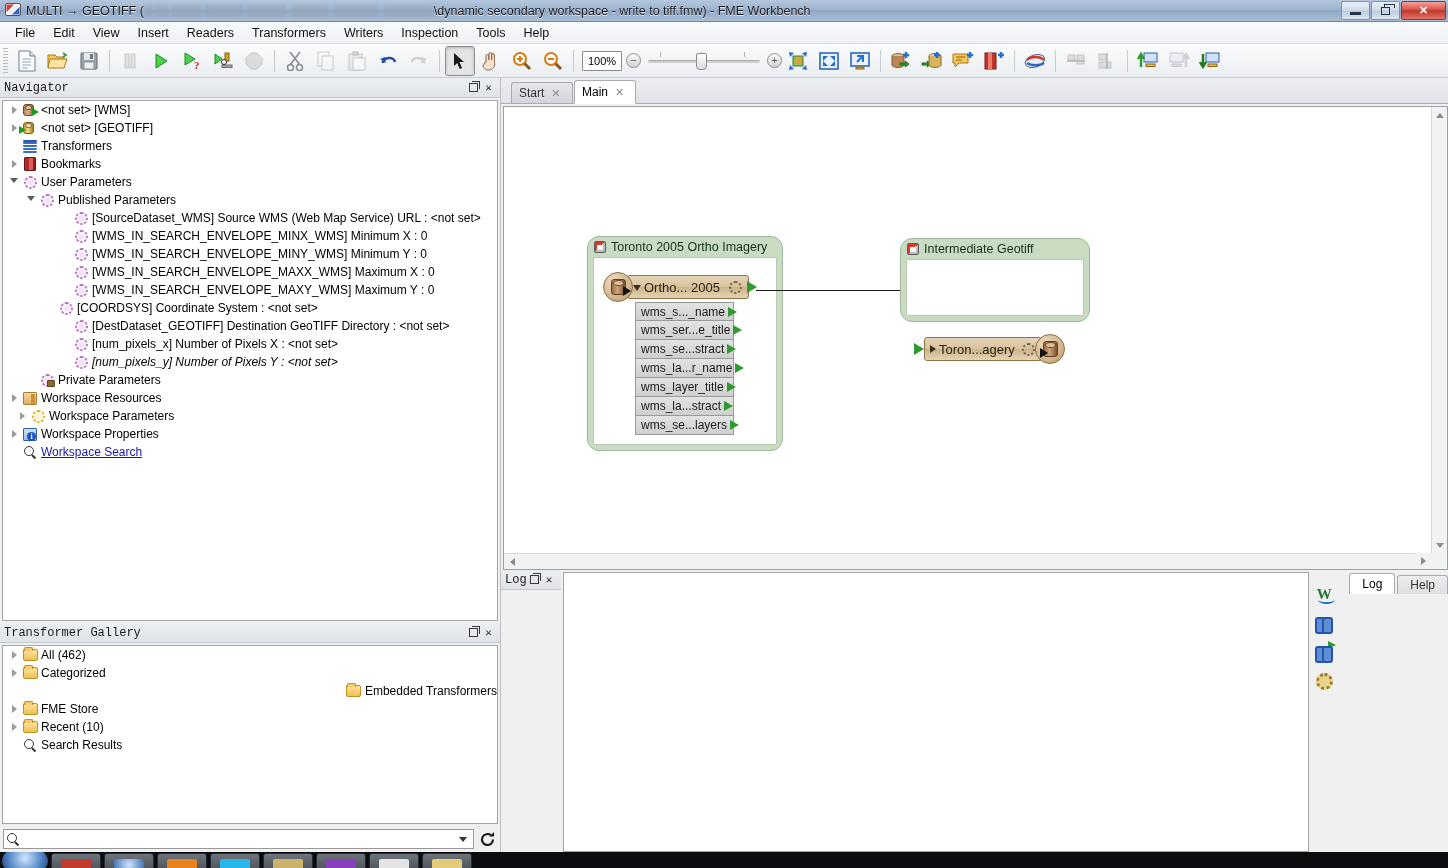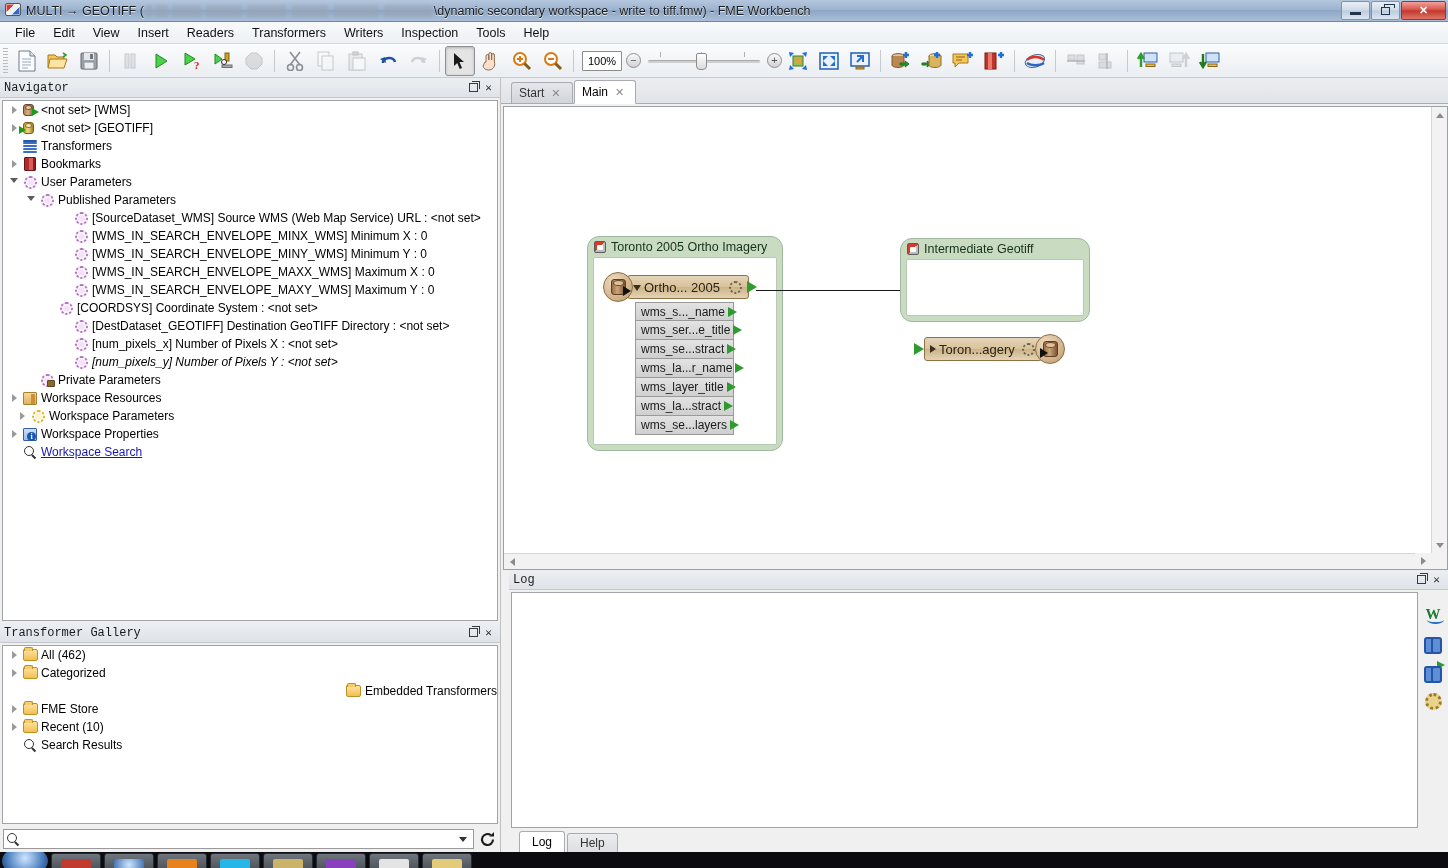--- a/index.html
+++ b/index.html
@@ -194,21 +194,21 @@
   .vsb{ position:absolute;right:0;top:0;bottom:16px;width:16px;background:#f2f2f2;border-left:1px solid #d6d6d6;}
   .hsb{ position:absolute;left:0;right:16px;bottom:0;height:16px;background:#f2f2f2;border-top:1px solid #d6d6d6;}
   .sb-a{ width:16px;height:16px;display:flex;align-items:center;justify-content:center;background:#f2f2f2;}
   .sb-a i{width:0;height:0;display:block;}
   .up i{border-left:4px solid transparent;border-right:4px solid transparent;border-bottom:5px solid #8b8b8b;}
   .dn i{border-left:4px solid transparent;border-right:4px solid transparent;border-top:5px solid #8b8b8b;}
   .lf i{border-top:4px solid transparent;border-bottom:4px solid transparent;border-right:5px solid #8b8b8b;}
   .rt i{border-top:4px solid transparent;border-bottom:4px solid transparent;border-left:5px solid #8b8b8b;}
   .corner{position:absolute;right:0;bottom:0;width:16px;height:16px;background:#f2f2f2;}
   
-  #logpanel{ height:282px; flex:none; display:flex; flex-direction:column;margin-left:8px; }
+  #logpanel{ height:282px; flex:none; display:flex; flex-direction:row; }
   #logmain{ flex:1; display:flex; }
   #logbox{ flex:1; background:#fff;border:1px solid #a0a4a8;margin:2px 0 0 2px; }
   #logside{ width:30px;flex:none; display:flex;flex-direction:column;align-items:center;gap:9px;padding-top:14px;background:#f0f0f0;}
   .sideic{width:20px;height:20px;display:flex;align-items:center;justify-content:center;}
   .w-ico{font-family:"Liberation Serif",serif;font-weight:bold;font-size:15px;color:#1f7a33;line-height:1;position:relative;}
   .w-ico:after{content:"";position:absolute;left:1px;bottom:-2px;width:17px;height:6px;border-bottom:2px solid #2b6fc4;border-radius:0 0 60% 60%;}
   .bino{width:18px;height:13px;position:relative;}
   .bino:before,.bino:after{content:"";position:absolute;top:0;width:7px;height:13px;border:2px solid #2354a8;border-radius:3px;background:#5e8fd6;}
   .bino:before{left:0;} .bino:after{right:0;}
   .bino-arr{position:absolute;right:-3px;top:-5px;width:0;height:0;border-left:8px solid #2f9b2f;border-top:4px solid transparent;border-bottom:4px solid transparent;}

